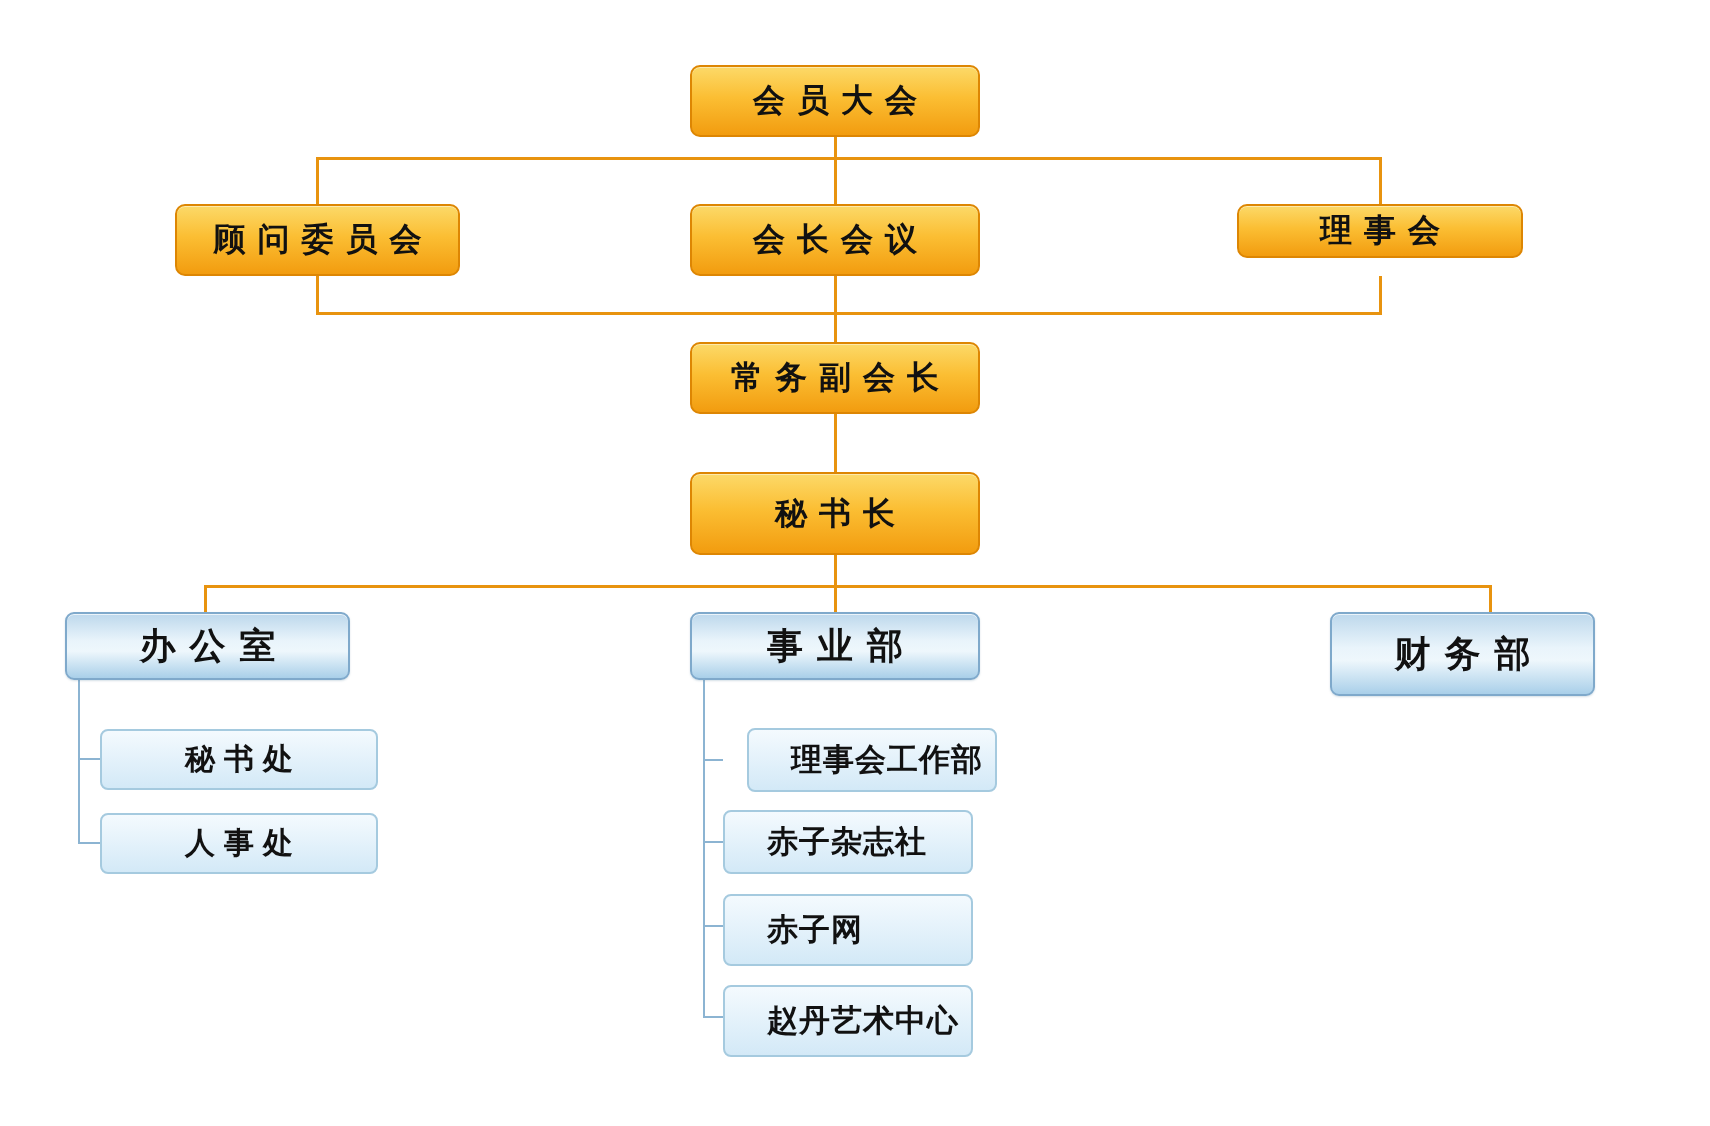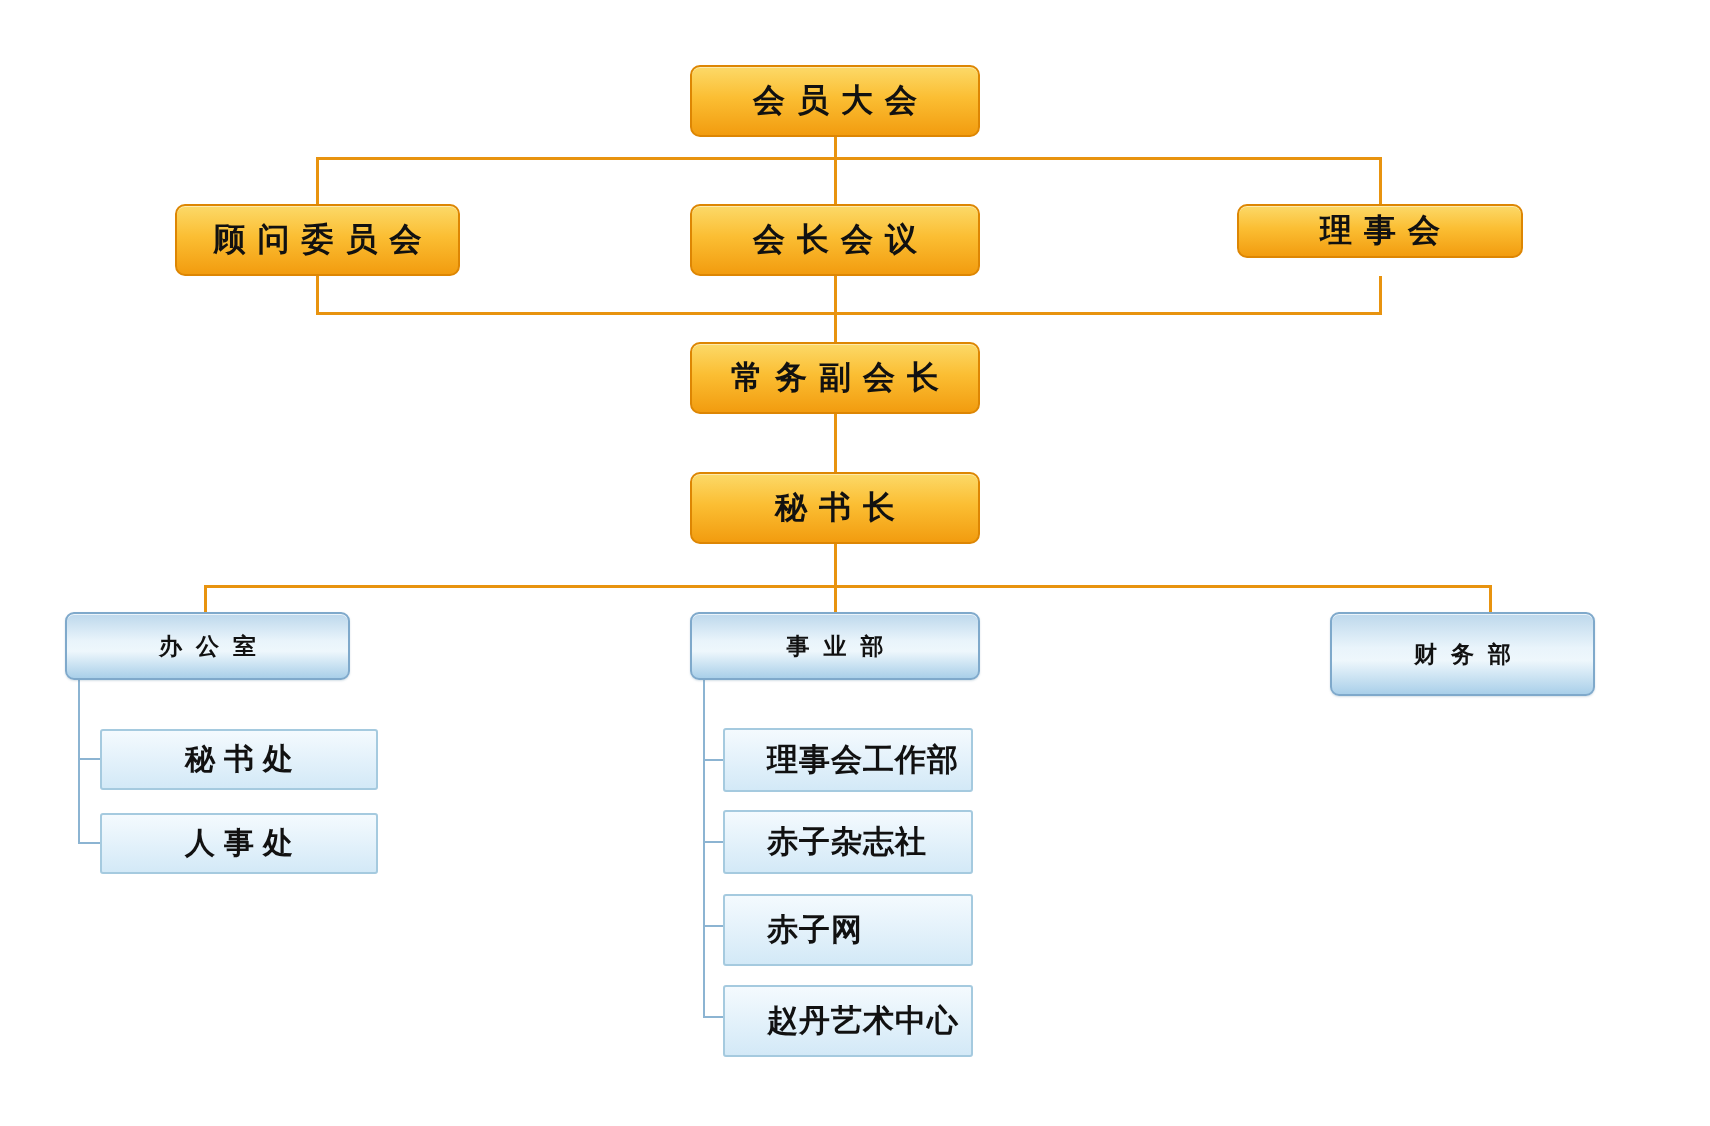--- a/index.html
+++ b/index.html
@@ -41,28 +41,28 @@
     box-shadow:inset 0 1px 0 rgba(255,255,255,.45);
     font-size:32px;
     letter-spacing:12px;
     padding-left:12px; 
   }
   .box-blue-header{
     background:linear-gradient(180deg,var(--blue-header-top) 0%,var(--blue-header-light) 42%,#eef7fc 58%,var(--blue-header-bottom) 100%);
     border:2px solid var(--blue-border);
     border-radius:9px;
     box-shadow:0 1px 2px rgba(90,130,160,.25), inset 0 1px 0 rgba(255,255,255,.7);
-    font-size:23px;
+    font-size:36px;
     letter-spacing:14px;
     padding-left:14px;
   }
   .box-blue-child{
     background:linear-gradient(180deg,var(--blue-child-top) 0%,var(--blue-child-bottom) 100%);
     border:2px solid var(--blue-child-border);
-    border-radius:3px;
+    border-radius:8px;
     font-size:30px;
   }
   .child-centered{
     letter-spacing:9px;
     padding-left:9px;
   }
   .child-left{
     justify-content:flex-start;
     padding-left:42px;
     font-family:"DejaVu Sans","Liberation Sans",sans-serif;
@@ -108,27 +108,27 @@
   <div class="line bline" style="left:703px;top:925px;width:20px;height:2px;"></div>
   <div class="line bline" style="left:703px;top:1016px;width:20px;height:2px;"></div>
 
   <div class="box box-orange" style="left:690px;top:65px;width:290px;height:72px;">会员大会</div>
 
   <div class="box box-orange" style="left:175px;top:204px;width:285px;height:72px;">顾问委员会</div>
   <div class="box box-orange" style="left:690px;top:204px;width:290px;height:72px;">会长会议</div>
   <div class="box box-orange" style="left:1237px;top:204px;width:286px;height:54px;">理事会</div>
 
   <div class="box box-orange" style="left:690px;top:342px;width:290px;height:72px;">常务副会长</div>
-  <div class="box box-orange" style="left:690px;top:472px;width:290px;height:72px;">秘书长</div>
+  <div class="box box-orange" style="left:690px;top:472px;width:290px;height:83px;">秘书长</div>
 
   <div class="box box-blue-header" style="left:65px;top:612px;width:285px;height:68px;">办公室</div>
   <div class="box box-blue-header" style="left:690px;top:612px;width:290px;height:68px;">事业部</div>
   <div class="box box-blue-header" style="left:1330px;top:612px;width:265px;height:84px;">财务部</div>
 
   <div class="box box-blue-child child-centered" style="left:100px;top:729px;width:278px;height:61px;">秘书处</div>
   <div class="box box-blue-child child-centered" style="left:100px;top:813px;width:278px;height:61px;">人事处</div>
 
-  <div class="box box-blue-child child-left" style="left:723px;top:728px;width:250px;height:64px;">理事会工作部</div>
+  <div class="box box-blue-child child-left" style="left:747px;top:728px;width:250px;height:64px;">理事会工作部</div>
   <div class="box box-blue-child child-left" style="left:723px;top:810px;width:250px;height:64px;">赤子杂志社</div>
   <div class="box box-blue-child child-left" style="left:723px;top:894px;width:250px;height:72px;">赤子网</div>
   <div class="box box-blue-child child-left" style="left:723px;top:985px;width:250px;height:72px;">赵丹艺术中心</div>
 
 </div>
 
 </body></html>

